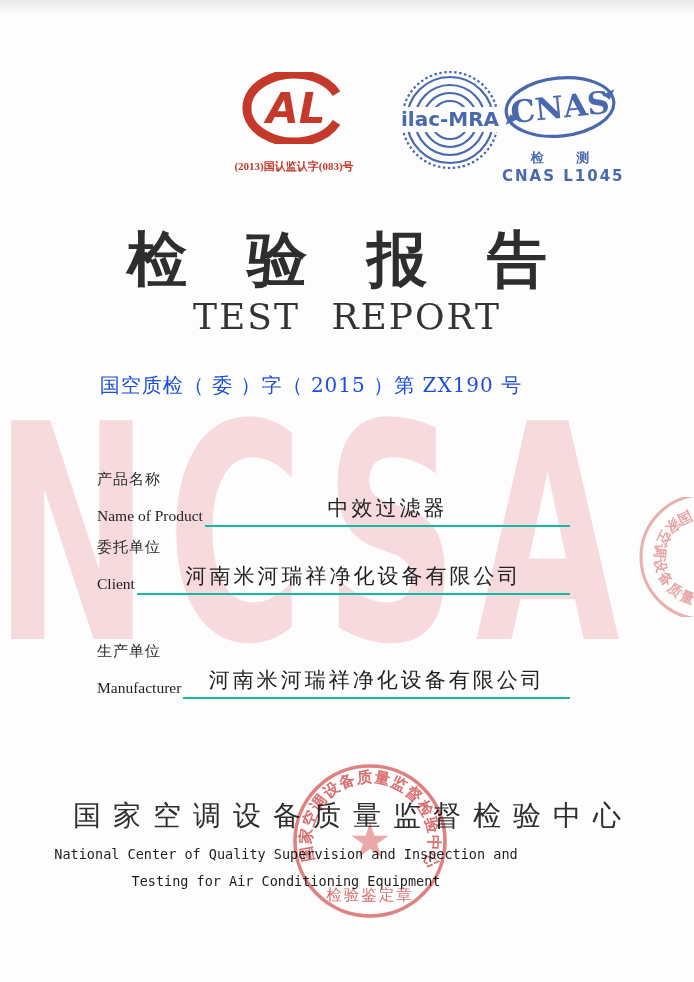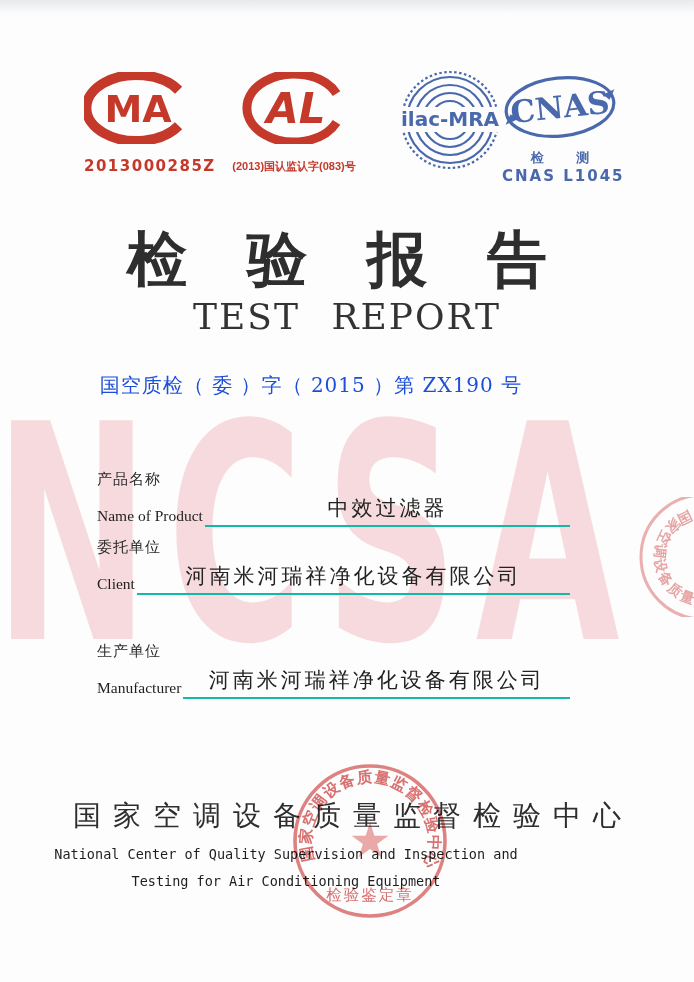--- a/index.html
+++ b/index.html
@@ -27,21 +27,21 @@
   .logo-cma { left:84px;  top:72px;  width:108px; }
   .logo-cal { left:240px; top:72px;  width:108px; }
   .logo-ilac{ left:399px; top:69px;  width:102px; }
   .logo-cnas{ left:502px; top:71px;  width:116px; }
   .red-num {
     margin-top:9px; font-family:"DejaVu Sans", sans-serif; font-weight:700;
     font-size:15px; letter-spacing:1.5px; color:#c5392b; white-space:nowrap;
   }
   .red-cap {
     margin-top:11px; margin-left:-13px; width:134px;
-    font-family:Liberation Sans, sans-serif; font-weight:700;
+    font-family:Liberation Serif, serif; font-weight:700;
     font-size:11px; color:#c5392b; white-space:nowrap;
   }
   .blue-cap-cn {
     margin-top:2px; font-size:13px; font-weight:700; letter-spacing:14px;
     padding-left:14px; color:#4a69ad; font-family:"DejaVu Sans", sans-serif;
   }
   .blue-cap-code {
     font-family:"DejaVu Sans", sans-serif; font-weight:700;
     font-size:15px; letter-spacing:2px; color:#4a69ad; white-space:nowrap;
   }
@@ -100,27 +100,20 @@
 </style>
 </head>
 <body>
 
 <div class="page">
 
   <div class="scan-noise"></div>
 
   <div class="watermark">NCSA</div>
 
-  <div class="logo logo-cma">
-    <svg width="108" height="72" viewBox="0 0 108 72">
-      <path d="M 94.6 18.3 A 50 33 0 1 0 94.6 53.7" fill="none" stroke="#c5392b" stroke-width="10"></path>
-      <text x="54" y="50" text-anchor="middle" font-family="DejaVu Sans, sans-serif" font-size="38" font-weight="700" fill="#c5392b">MA</text>
-    </svg>
-    <div class="red-num">2013000285Z</div>
-  </div>
 
   <div class="logo logo-cal">
     <svg width="108" height="72" viewBox="0 0 108 72">
       <path d="M 96.5 21.6 A 47 34 0 1 0 96.5 50.4" fill="none" stroke="#c5392b" stroke-width="9"></path>
       <text x="56" y="51" text-anchor="middle" font-family="DejaVu Sans, sans-serif" font-size="42" font-weight="700" font-style="italic" fill="#c5392b">AL</text>
     </svg>
     <div class="red-cap">(2013)国认监认字(083)号</div>
   </div>
 
   <div class="logo logo-ilac">

